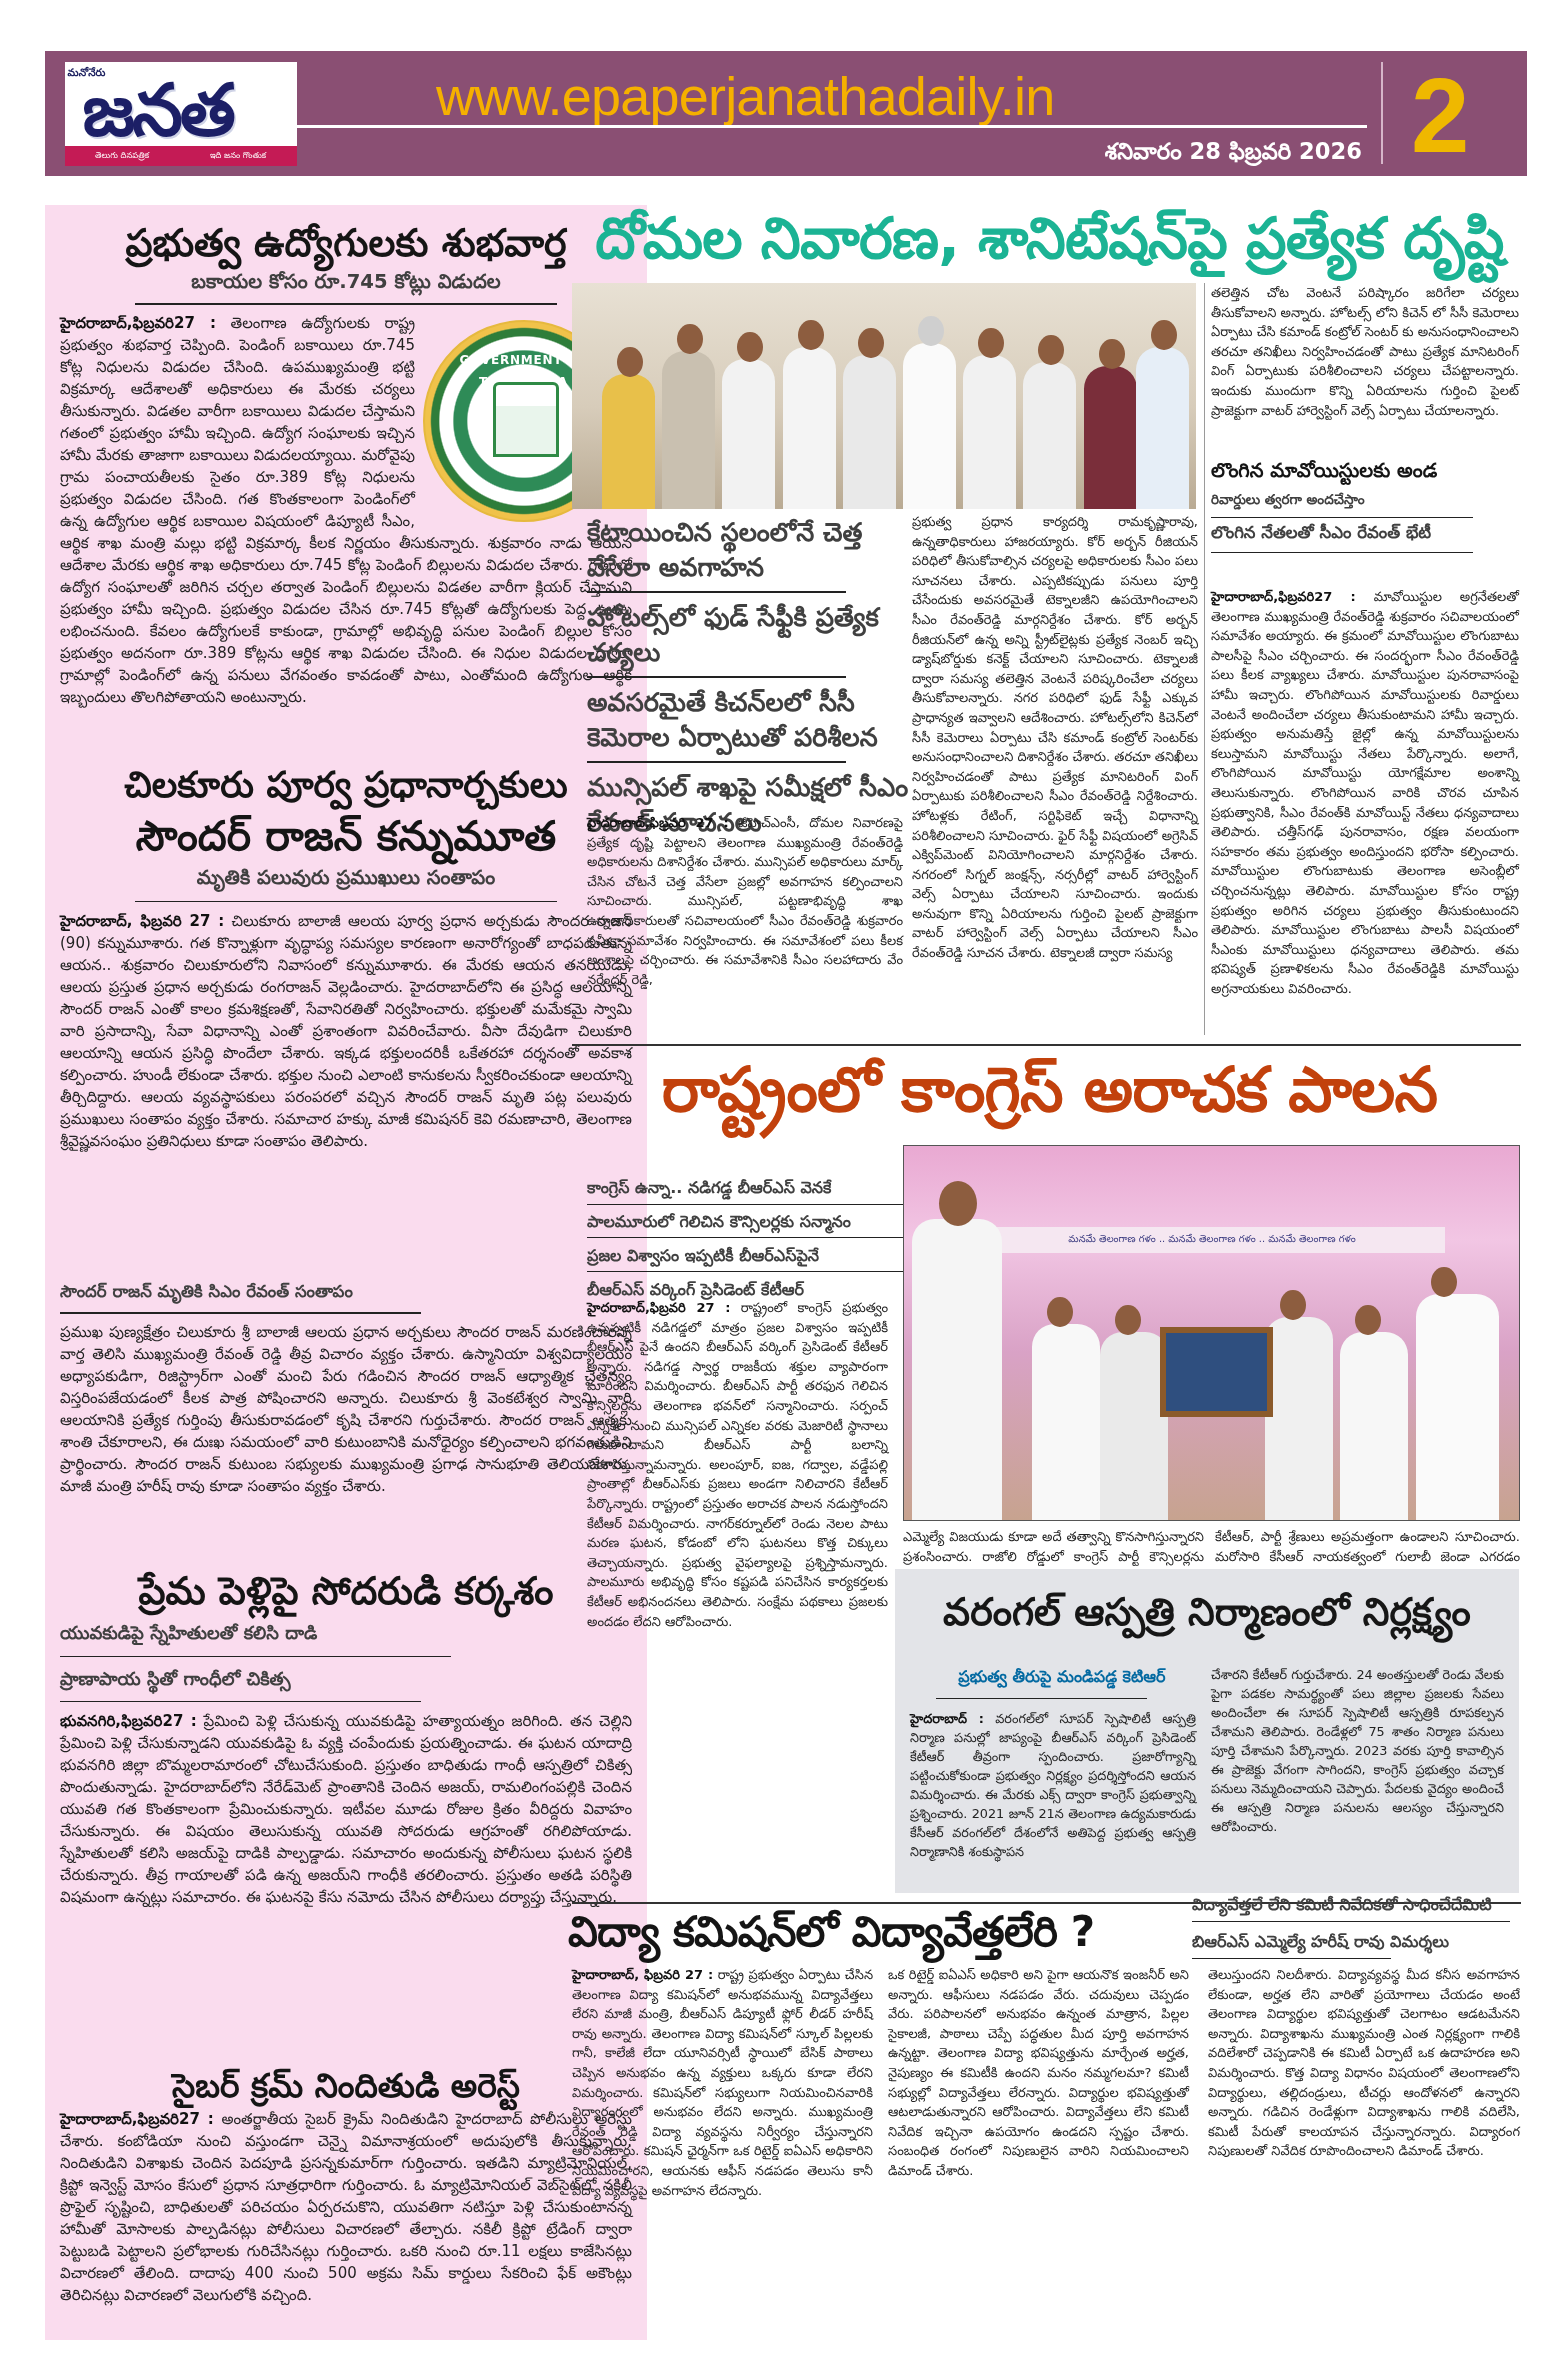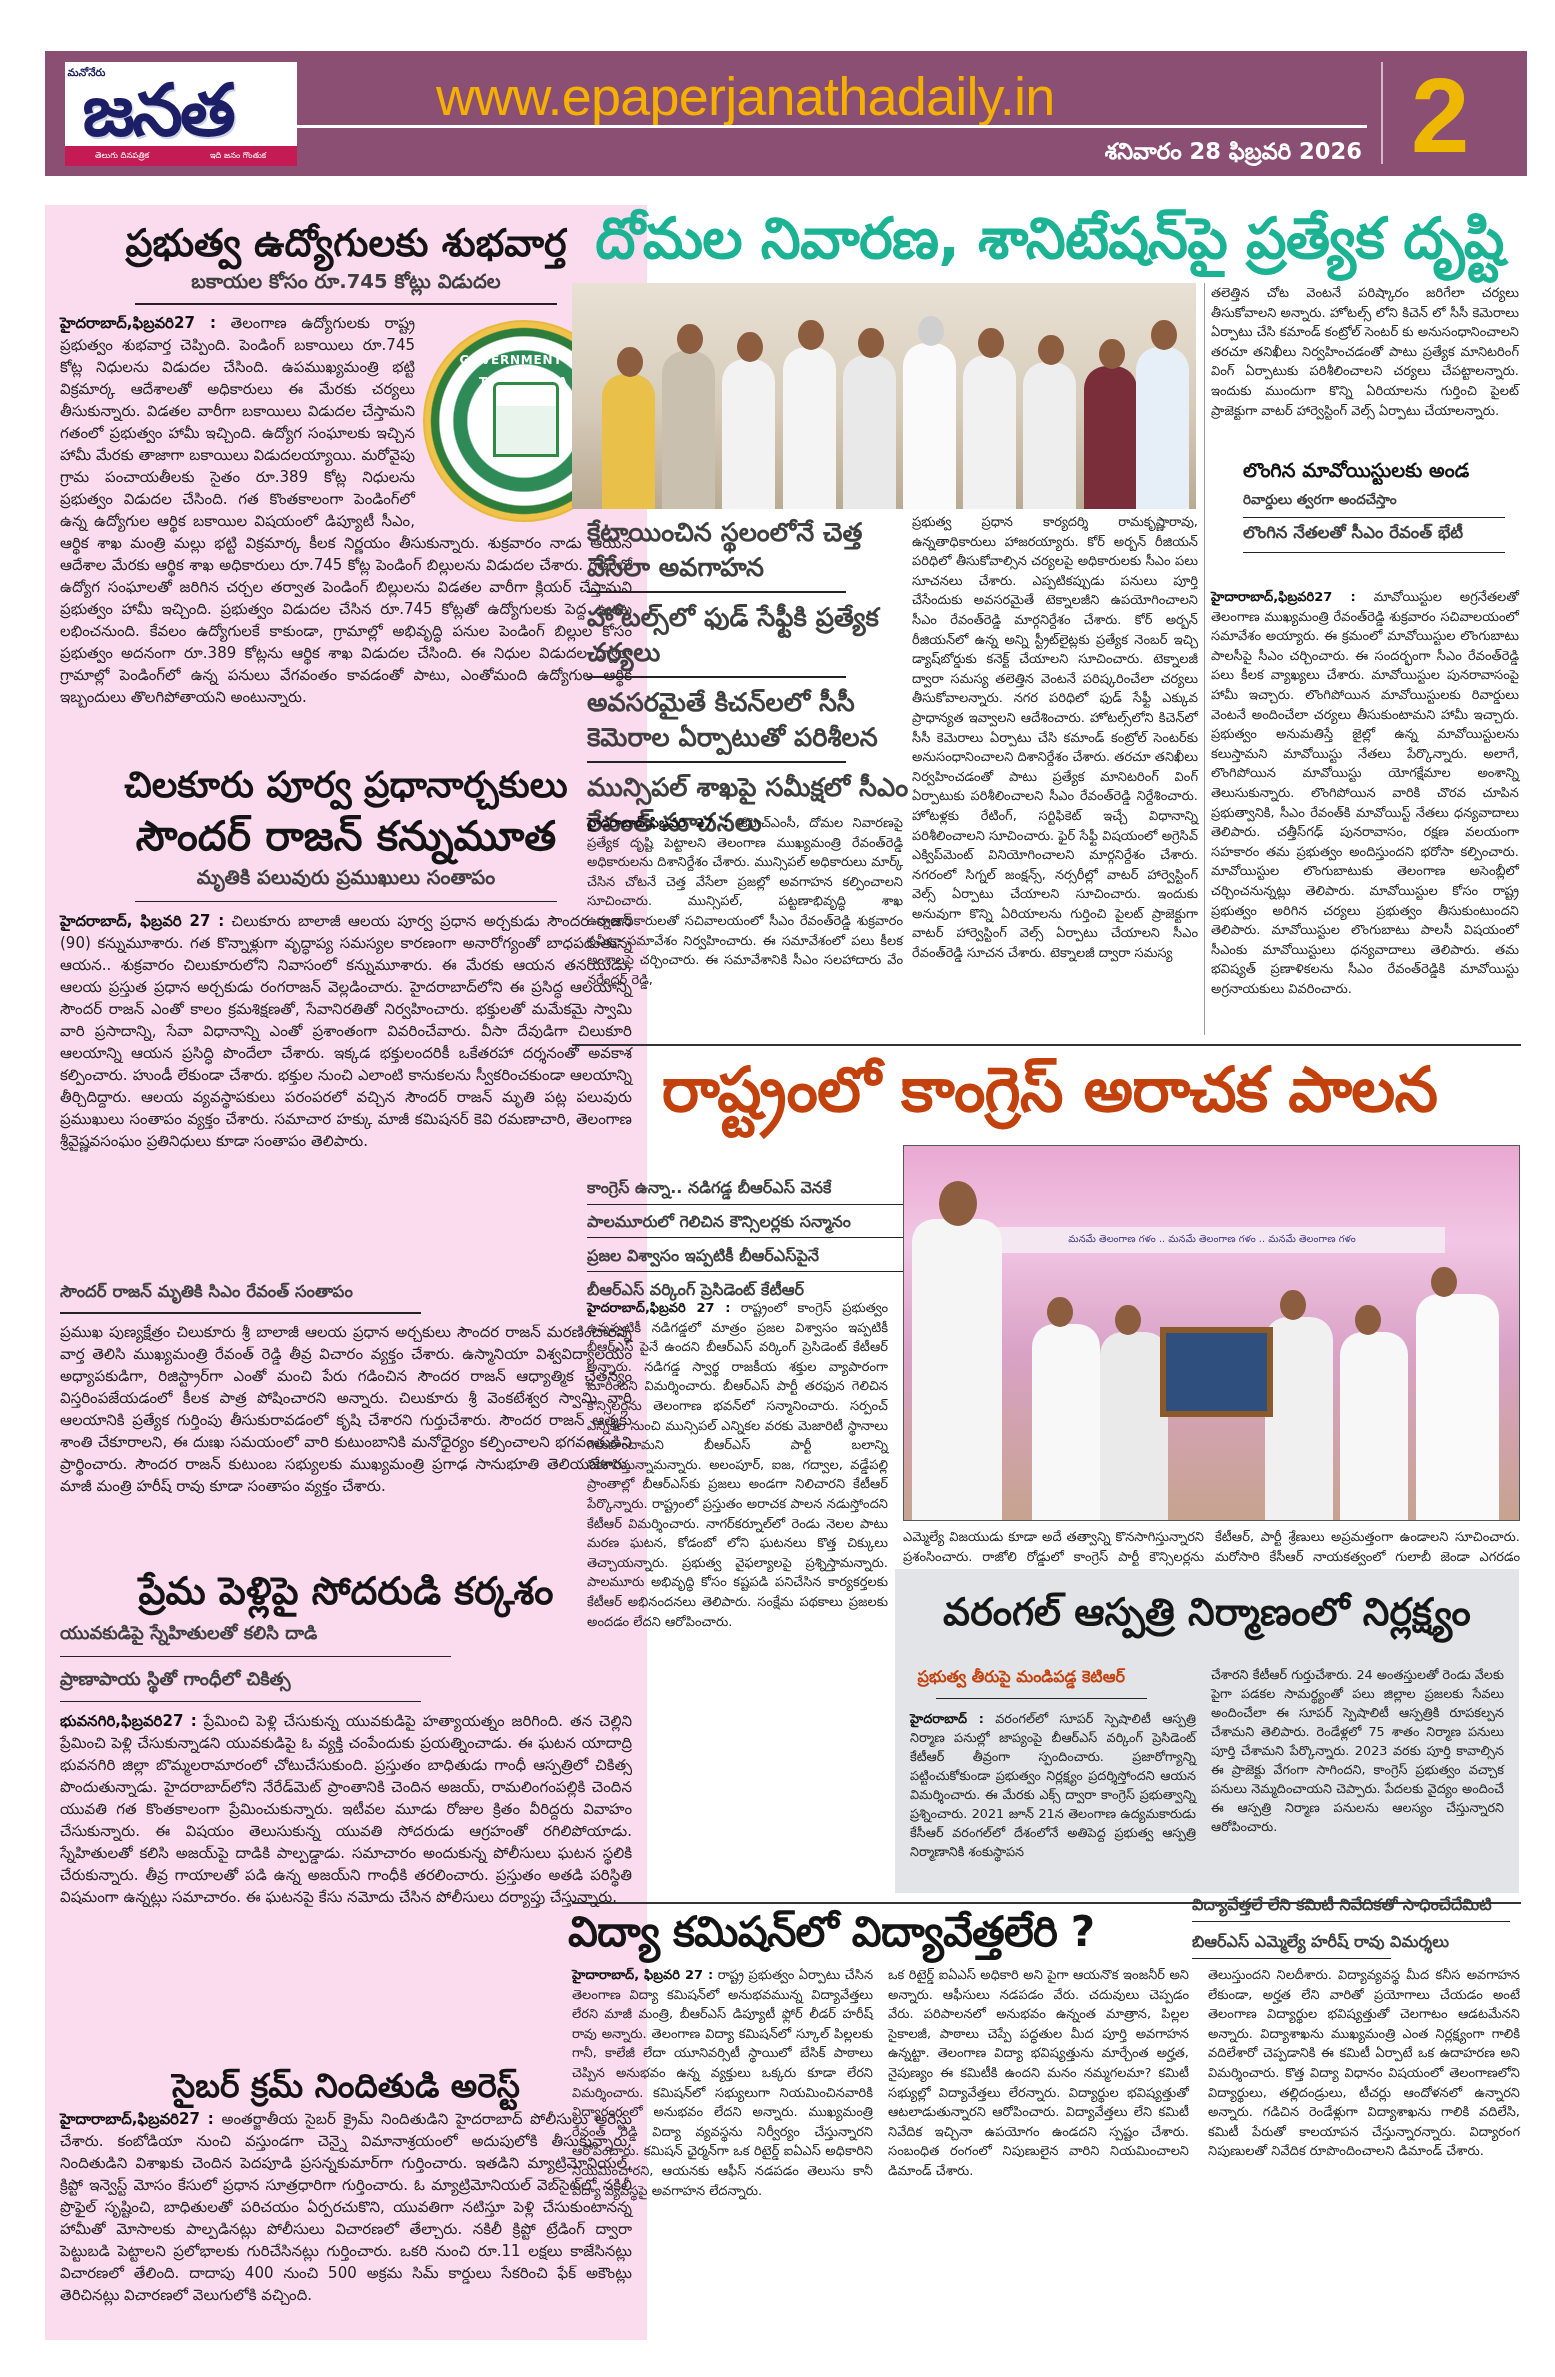--- a/index.html
+++ b/index.html
@@ -37,39 +37,39 @@
   .person { position: absolute; bottom: 0; width: 53px; border-radius: 22.6px 22.6px 0 0; }
   .person .head { position: absolute; left: 15px; top: -27px; width: 25.6px; height: 30px; border-radius: 50%; background: #8d5d3f; }
 
   .side-heads { position: absolute; left: 587px; top: 515px; width: 324px; }
   .side-heads .hl-red { text-align: left; font-size: 25.6px; line-height: 35px; }
   .side-heads .rule { margin: 6px 0 7.5px 0; width: 80%; }
 
   .col-text { position: absolute; font-size: 13px; line-height: 19.6px; color: #222; text-align: justify; }
   .col-text b { color: #111; }
 
-  .sub-hl-right { position: absolute; left: 1211px; top: 459px; width: 308px; margin-left: 32px; }
+  .sub-hl-right { position: absolute; left: 1211px; top: 459px; width: 308px; }
   .sub-hl-right .hl-black { font-size: 19.6px; text-align: left; }
   .sub-hl-right .hl-red { font-size: 16.6px; text-align: left; margin-top: 4.5px; }
   .sub-hl-right .rule { margin: 6px 0; width: 85%; height: 0.8px; }
 
   .divider-h { position: absolute; height: 1.5px; background: #333; }
   .divider-v { position: absolute; width: 0.8px; background: #9a9a9a; }
 
   .headline-blue { position: absolute; left: 568px; top: 1053px; width: 963px; text-align: center; font-size: 62px; font-weight: bold; color: #c2410c; letter-spacing: -0.8px; }
   .brs-subs { position: absolute; left: 587px; top: 1175px; width: 316px; }
   .brs-subs .hl-red { text-align: left; font-size: 16px; line-height: 25.6px; }
   .brs-subs .rule { margin: 3px 0 4.5px 0; height: 0.8px; }
   .photo2 { left: 903px; top: 1145px; width: 617px; height: 376px; background: linear-gradient(180deg,#e9a9d2 0%,#f2c6e4 25%,#d9a2c6 55%,#c7a38f 100%); border: 0.8px solid #555; }
   .photo2 .banner { position: absolute; left: 75px; top: 81px; width: 466px; height: 25.6px; background: #f5e7f1; font-size: 9.8px; color: #3b3b80; display: flex; align-items: center; justify-content: center; }
   .photo2 .frame { position: absolute; left: 256px; top: 181px; width: 113px; height: 90px; border: 6px solid #8b5a2b; background: #2f4f7f; }
 
   .warangal-box { position: absolute; left: 895px; top: 1569px; width: 624px; height: 324px; background: #e3e4e8; }
   .warangal-box .title { position: absolute; left: 0; top: 21px; width: 100%; text-align: center; font-size: 38px; font-weight: bold; color: #161616; }
-  .warangal-box .sub { position: absolute; left: 22.6px; top: 98px; width: 248px; font-size: 16px; font-weight: bold; color: #c2410c; text-align: left; }
+  .warangal-box .sub { position: absolute; left: 22.6px; top: 98px; width: 248px; font-size: 16px; font-weight: bold; color: #0369a1; text-align: right; }
 
   .headline-edu { position: absolute; left: 568px; top: 1907px; font-size: 42px; font-weight: bold; color: #151515; letter-spacing: -0.8px; }
   .edu-subs { position: absolute; left: 1192px; top: 1894px; width: 331px; }
   .edu-subs .hl-red { text-align: left; font-size: 16px; line-height: 22.6px; }
   .edu-subs .rule { margin: 4.5px 0 9px 0; width: 96%; height: 0.8px; }
 </style>
 </head>
 <body>
 
 <header class="masthead">

